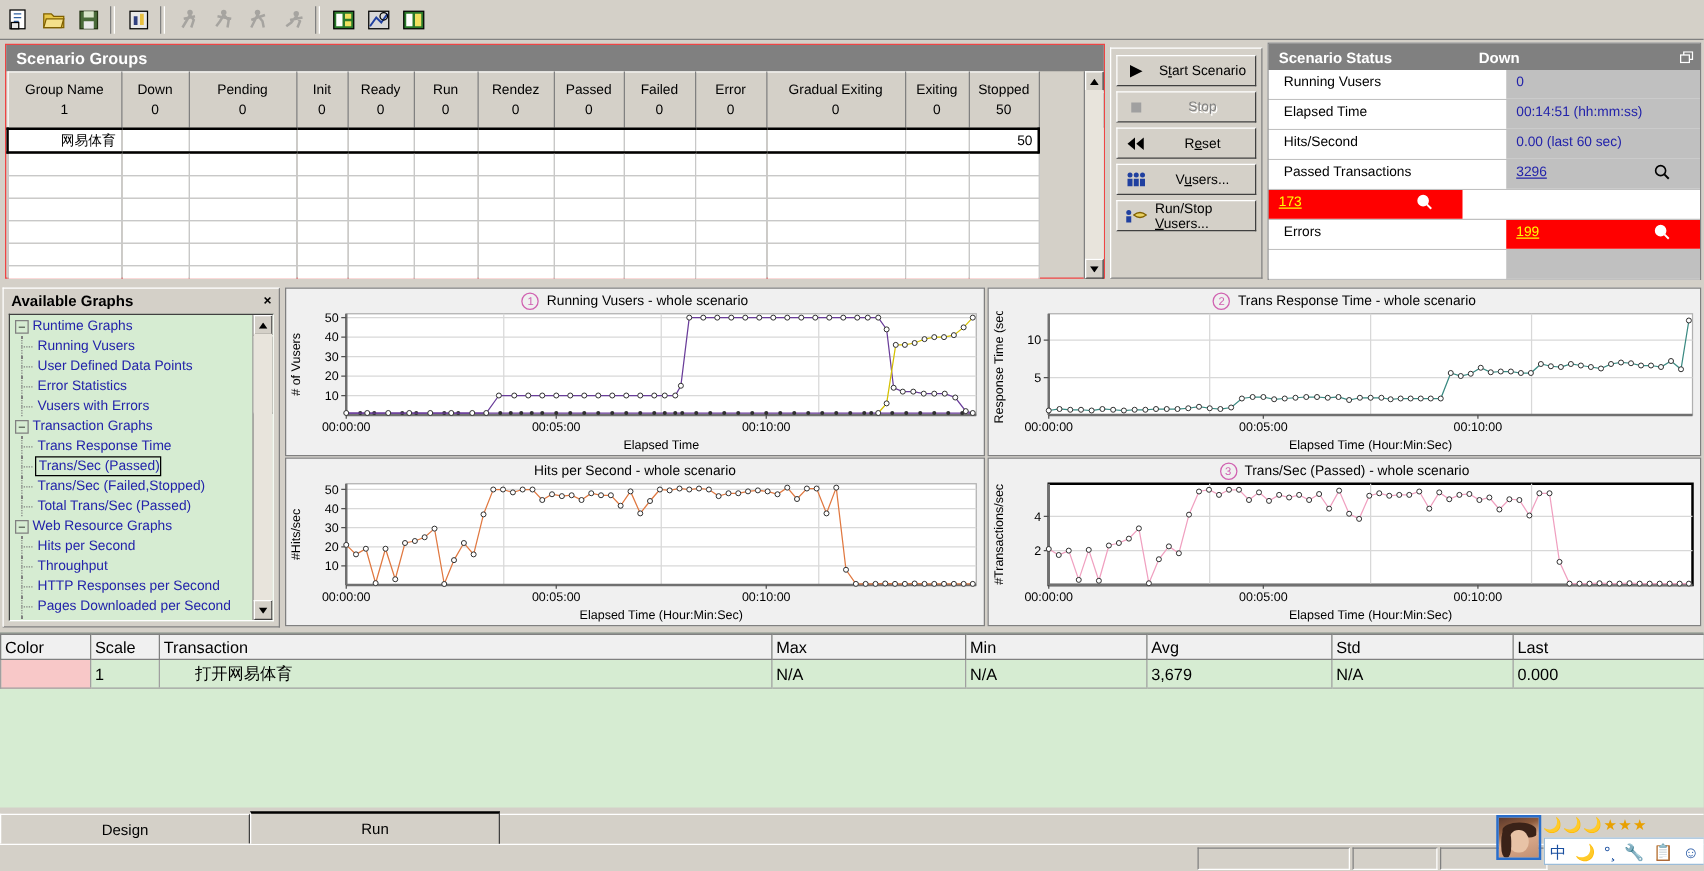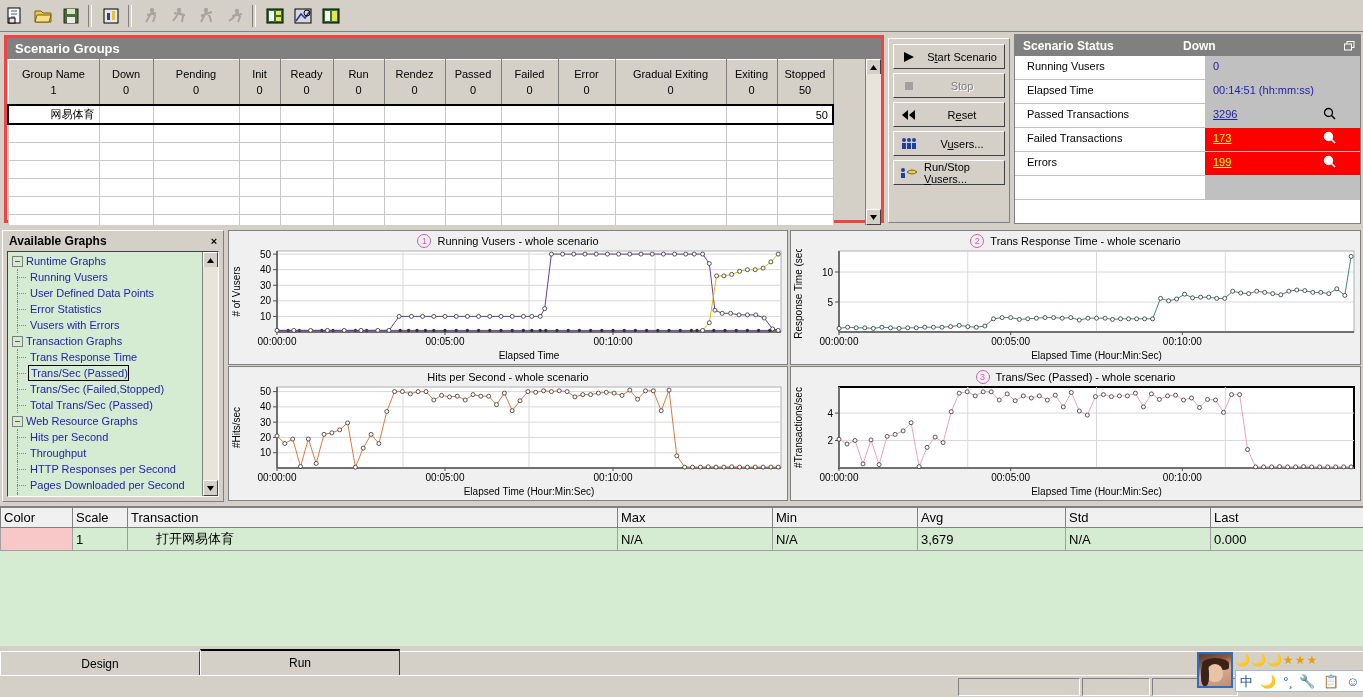--- a/index.html
+++ b/index.html
@@ -15,21 +15,21 @@
   
   #toolbar{left:0;top:0;width:1363px;height:32px;background:#d4d0c8;
     border-bottom:1px solid #808080;box-sizing:border-box;}
   .tb-btn{width:26px;height:26px;margin:3px 0 0 2px;float:left;
     display:flex;align-items:center;justify-content:center;cursor:pointer;}
   .tb-sep{float:left;width:2px;height:22px;margin:5px 4px 0 4px;
     border-left:1px solid #808080;border-right:1px solid #fff;}
   .tb-btn svg{display:block;}
   
   #sgroups{left:4px;top:35px;width:880px;height:188px;background:#d4d0c8;
-    border:3px solid #ef4444;box-sizing:border-box;}
+    border:1px solid #ef4444;box-sizing:border-box;}
   #sg-title{height:21px;background:#808080;color:#fff;font-size:13px;
     font-weight:bold;padding:3px 0 0 8px;box-sizing:border-box;}
   #sg-scrollzone{position:relative;height:166px;}
   table.grid{border-collapse:collapse;table-layout:fixed;font-size:11px;}
   table.grid th{background:#d4d0c8;border:1px solid #808080;
     border-top:1px solid #fff;border-left:1px solid #fff;
     font-weight:normal;color:#000;height:36px;vertical-align:top;
     padding:8px 0 0 0;text-align:center;}
   th .hcount{display:block;margin-top:4px;}
   th.gname{color:#2222aa;}
@@ -456,28 +456,31 @@
   <div id="ss-rows">
       <div class="ss-row">
         <div class="k">Running Vusers</div>
         <div class="v"><span>0</span></div>
       </div>
       <div class="ss-row">
         <div class="k">Elapsed Time</div>
         <div class="v"><span>00:14:51 (hh:mm:ss)</span></div>
       </div>
       <div class="ss-row">
+        <div class="k">Hits/Second</div>
+        <div class="v"><span>0.00 (last 60 sec)</span></div>
+      </div>
+      <div class="ss-row">
         <div class="k">Passed Transactions</div>
         <div class="v link"><span>3296</span><span class="mag"><svg width="13" height="13" viewBox="0 0 13 13">
               <circle cx="5.5" cy="5.5" r="4" fill="none" stroke="#000000" stroke-width="1.3"></circle>
               <path d="M8.5 8.5 L12 12" stroke="#000000" stroke-width="1.6"></path>
             </svg></span></div>
       </div>
       <div class="ss-row">
-        <div class="k">Failed Transactions</div>
         <div class="v err link"><span>173</span><span class="mag"><svg width="13" height="13" viewBox="0 0 13 13">
               <circle cx="5.5" cy="5.5" r="4" fill="#fff" stroke="#ffffff" stroke-width="1.3"></circle>
               <path d="M8.5 8.5 L12 12" stroke="#ffffff" stroke-width="1.6"></path>
             </svg></span></div>
       </div>
       <div class="ss-row">
         <div class="k">Errors</div>
         <div class="v err link"><span>199</span><span class="mag"><svg width="13" height="13" viewBox="0 0 13 13">
               <circle cx="5.5" cy="5.5" r="4" fill="#fff" stroke="#ffffff" stroke-width="1.3"></circle>
               <path d="M8.5 8.5 L12 12" stroke="#ffffff" stroke-width="1.6"></path>

